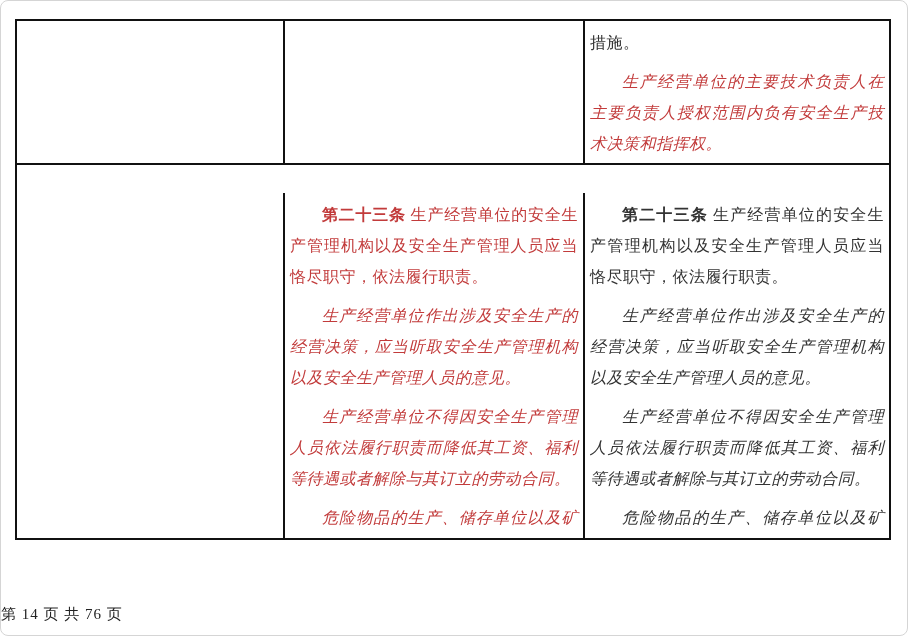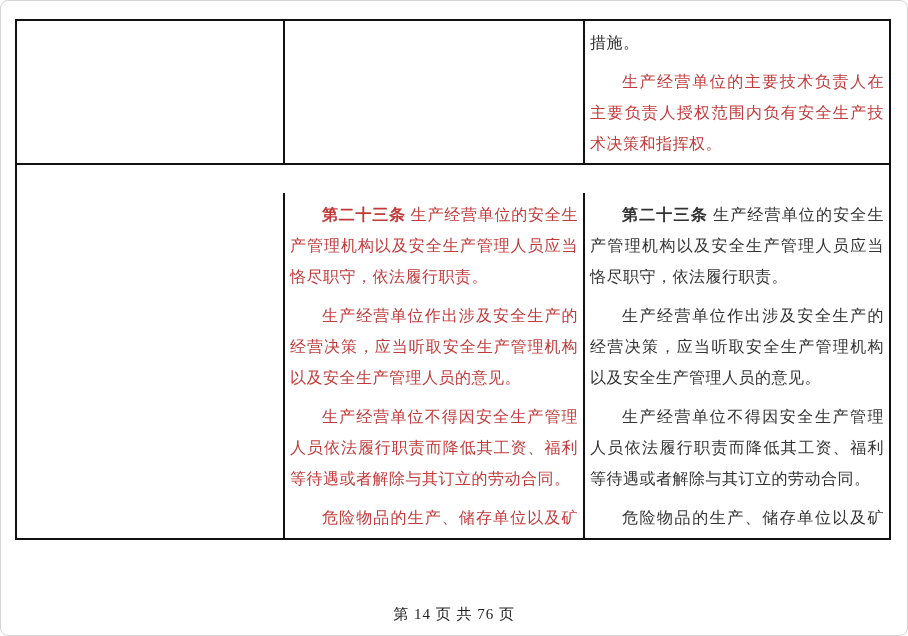--- a/index.html
+++ b/index.html
@@ -40,31 +40,30 @@
   .cell.last-col { border-right: none; }
   .cell.last-row { border-bottom: none; margin-top: 28px; }
   .para {
     margin: 0;
     font-size: 16px;
     line-height: 31px;
     text-align: justify;
     text-indent: 2em;
     letter-spacing: 0.5px;
   }
-  .para + .para { margin-top: 8px; }
+  .para + .para { margin-top: 8px; font-style: italic; }
   .para.no-indent { text-indent: 0; }
   .red-text  { color: #c23b3b; }
   .black-text{ color: #333333; }
   .article-lead { font-weight: bold; }
   .page-footer {
     position: absolute;
     left: 0;
     top: 602px;
     width: 100%;
-    text-align: center;
     font-size: 15px;
     color: #222222;
     letter-spacing: 1px;
     line-height: 22px;
   }
 </style>
 </head>
 <body>
 
 <div class="frame">

